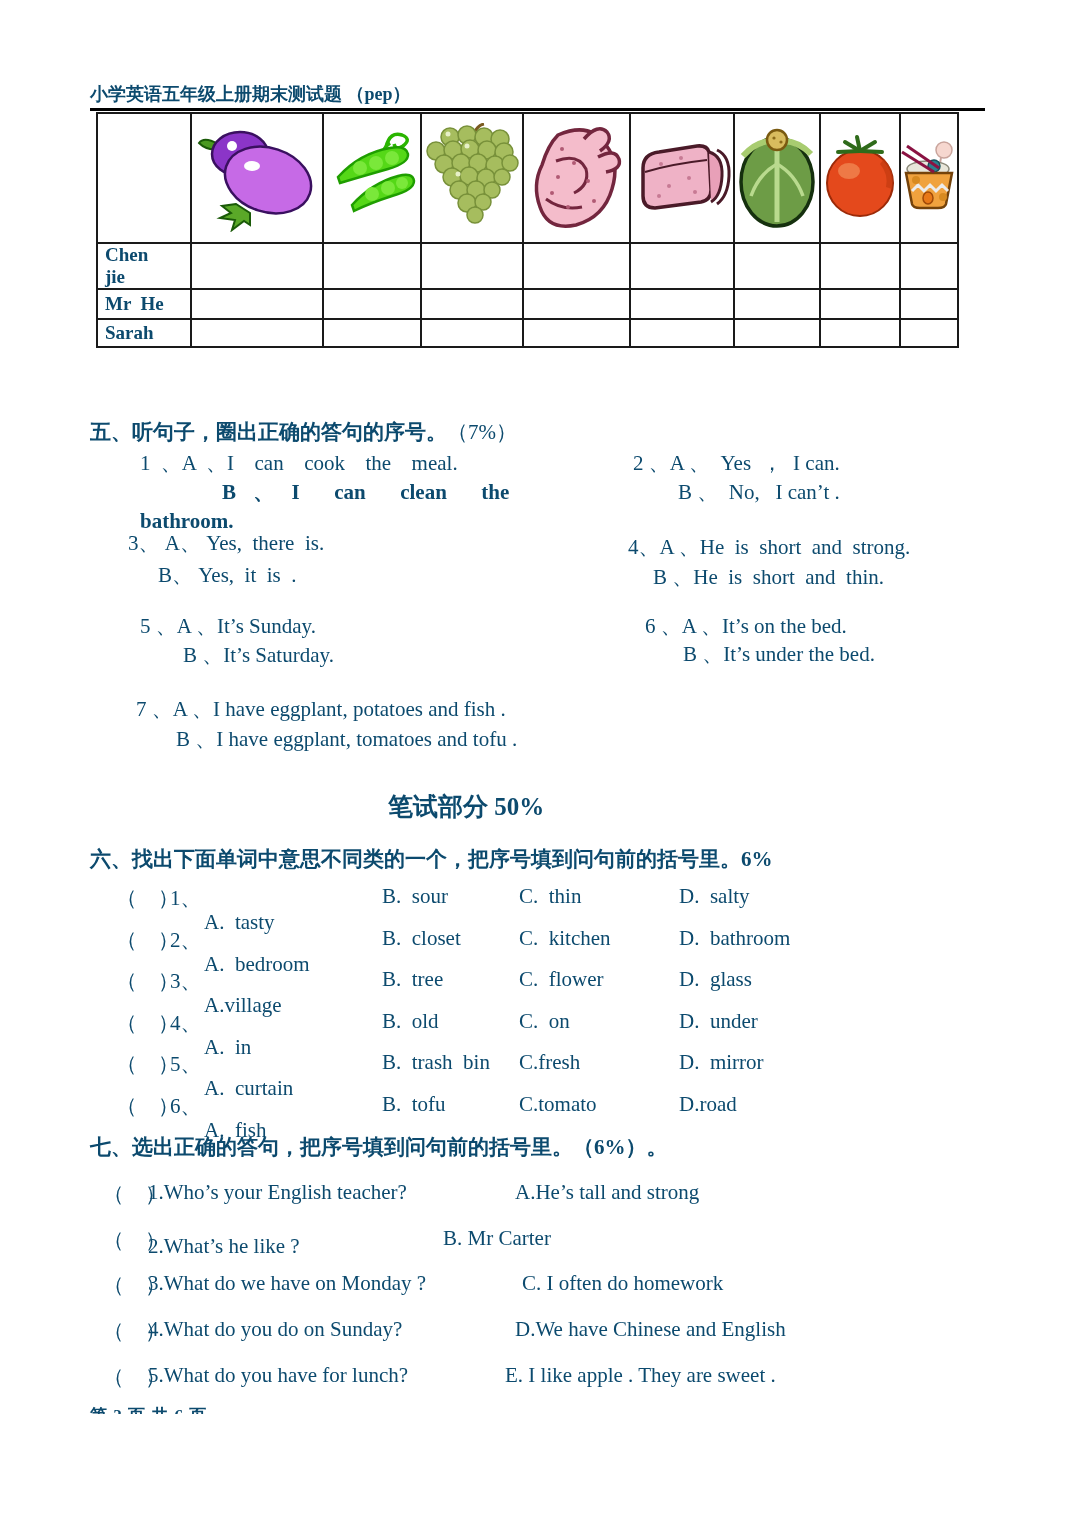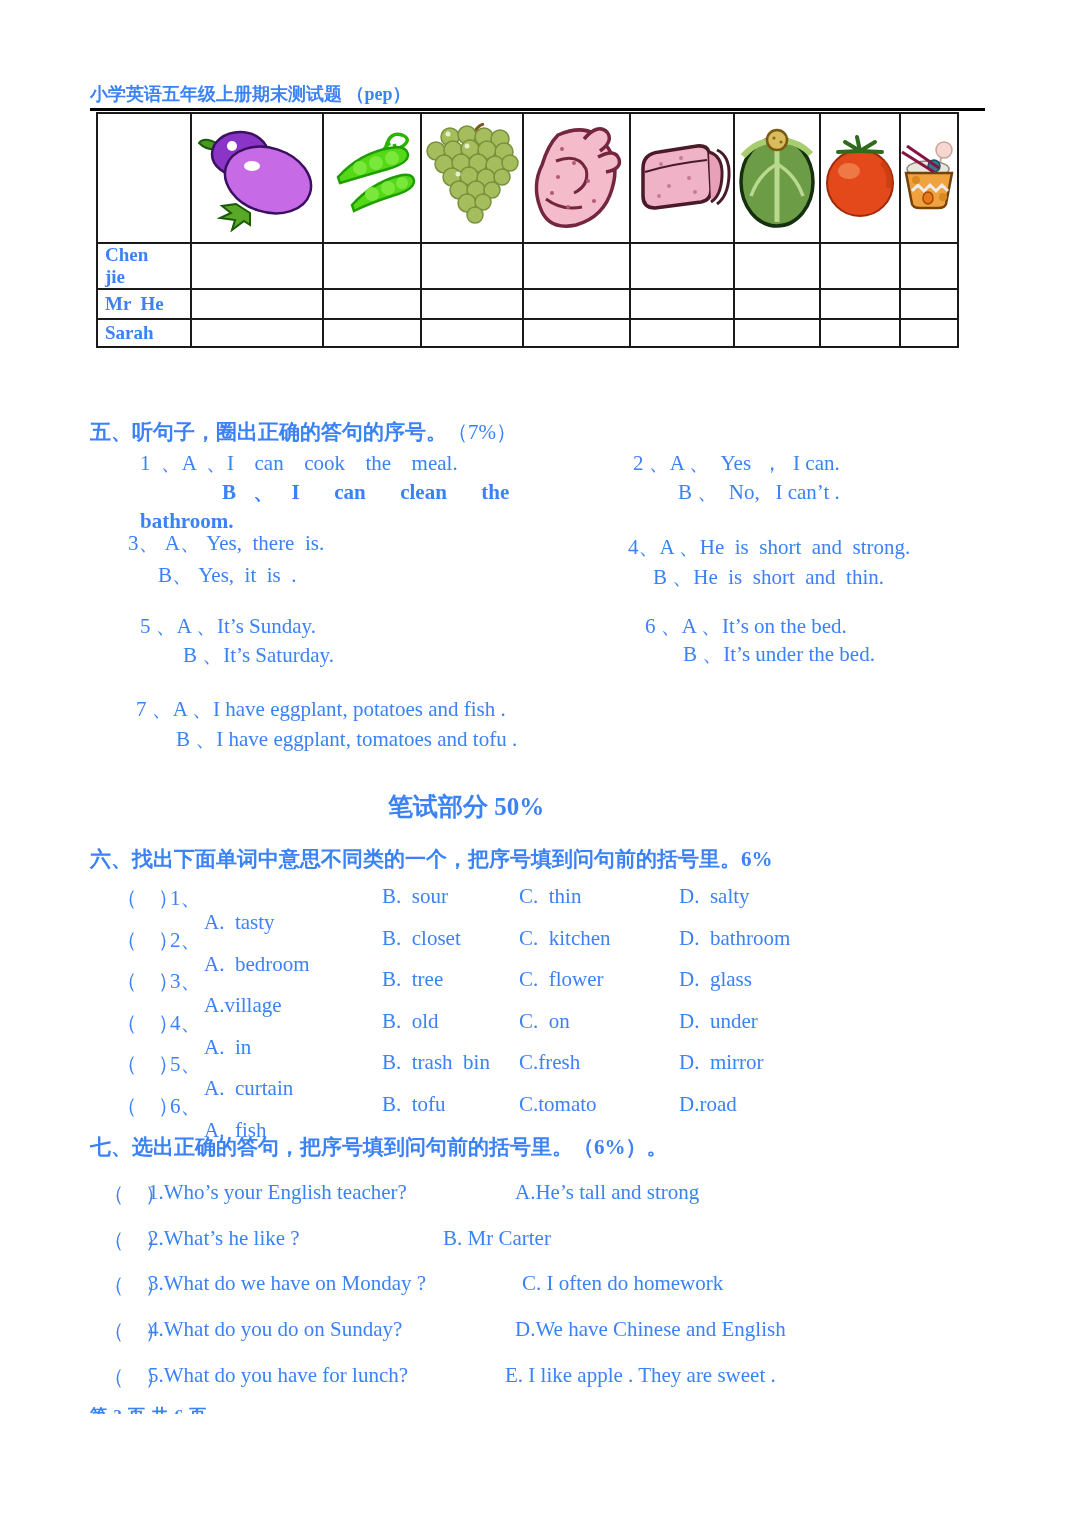--- a/index.html
+++ b/index.html
@@ -1,17 +1,17 @@
 <!DOCTYPE html>
 <html><head>
 <meta charset="utf-8">
 <style>
   html,body{margin:0;padding:0;background:#fff;}
   .page{position:relative;width:1088px;height:1414px;background:#fff;overflow:hidden;
-        font-family:"Liberation Serif","DejaVu Serif",serif;color:#3b82f6;}
+        font-family:"Liberation Serif","DejaVu Serif",serif;color:#0c4a6e;}
   .abs{position:absolute;}
   .pre{white-space:pre;}
   .doc-title{left:90px;top:82px;font-size:18px;font-weight:bold;}
   .title-rule{left:90px;top:108px;width:895px;height:3px;background:#000;}
 
   table.listen{position:absolute;left:96px;top:112px;border-collapse:collapse;table-layout:fixed;}
   table.listen td{border:2px solid #1a1a1a;padding:0;text-align:center;vertical-align:middle;overflow:hidden;}
   table.listen td.lbl{text-align:left;padding-left:7px;font-weight:bold;font-size:19px;line-height:22px;white-space:pre-wrap;}
   tr.imgrow{height:130px;}
   tr.r1{height:45px;} tr.r2{height:33px;} tr.r3{height:30px;} tr.r4{height:32px;} tr.r5{height:28px;}
@@ -31,21 +31,21 @@
   .s6row .num{width:34px;white-space:pre;}
   .s6row .oa{width:178px;white-space:pre;margin-top:26px;}
   .s6row .ob{width:137px;white-space:pre;}
   .s6row .oc{width:160px;white-space:pre;}
   .s6row .od{white-space:pre;}
 
   .s7list{left:103px;top:1180px;}
   .s7row{display:flex;font-size:21px;height:45.7px;align-items:flex-start;}
   .s7row .par{width:45px;white-space:pre;}
   .s7row .q{width:367px;white-space:pre;}
-  .s7row:nth-child(2) .q{width:295px;}
+  .s7row:nth-child(2) .q{width:295px;margin-top:8px;}
   .s7row:nth-child(3) .q{width:374px;}
   .s7row:nth-child(5) .q{width:357px;}
   .s7row .ans{white-space:pre;}
 
   .footer{left:90px;top:1404px;font-size:17px;font-weight:bold;letter-spacing:1px;}
 </style>
 </head>
 <body>
 
 <div class="page">

